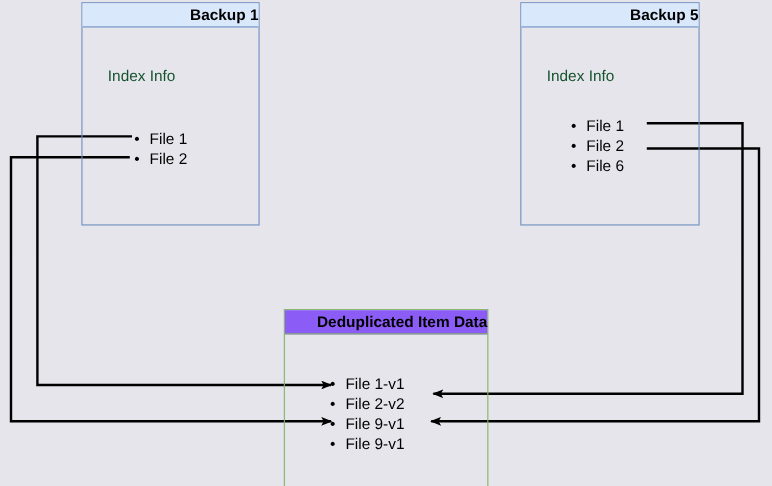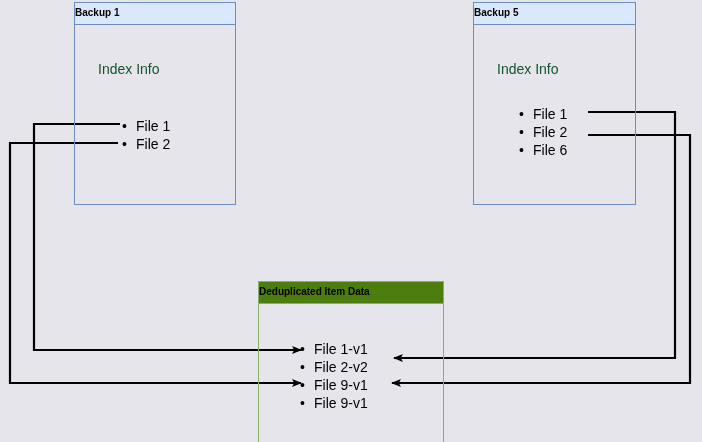--- a/index.html
+++ b/index.html
@@ -33,29 +33,29 @@
     border: 1.5px solid #6c8ebf;
     background: transparent;
   }
   .node-box.green {
     border: 1.5px solid #82b366;
   }
   .node-header {
     box-sizing: border-box;
     height: 22px;
     line-height: 20px;
-    text-align: left;
-    font-size: 10px;
+    text-align: right;
+    font-size: 14px;
     font-weight: bold;
     color: #000;
     background: #dae8fc;
     border-bottom: 1.5px solid #6c8ebf;
   }
   .node-box.green .node-header {
-    background: #4d7c0f;
+    background: #8b5cf6;
     border-bottom: 1.5px solid #82b366;
   }
   .node-body {
     position: relative;
     height: calc(100% - 22px);
   }
   .index-label {
     position: absolute;
     font-size: 14px;
     color: #14532d;

